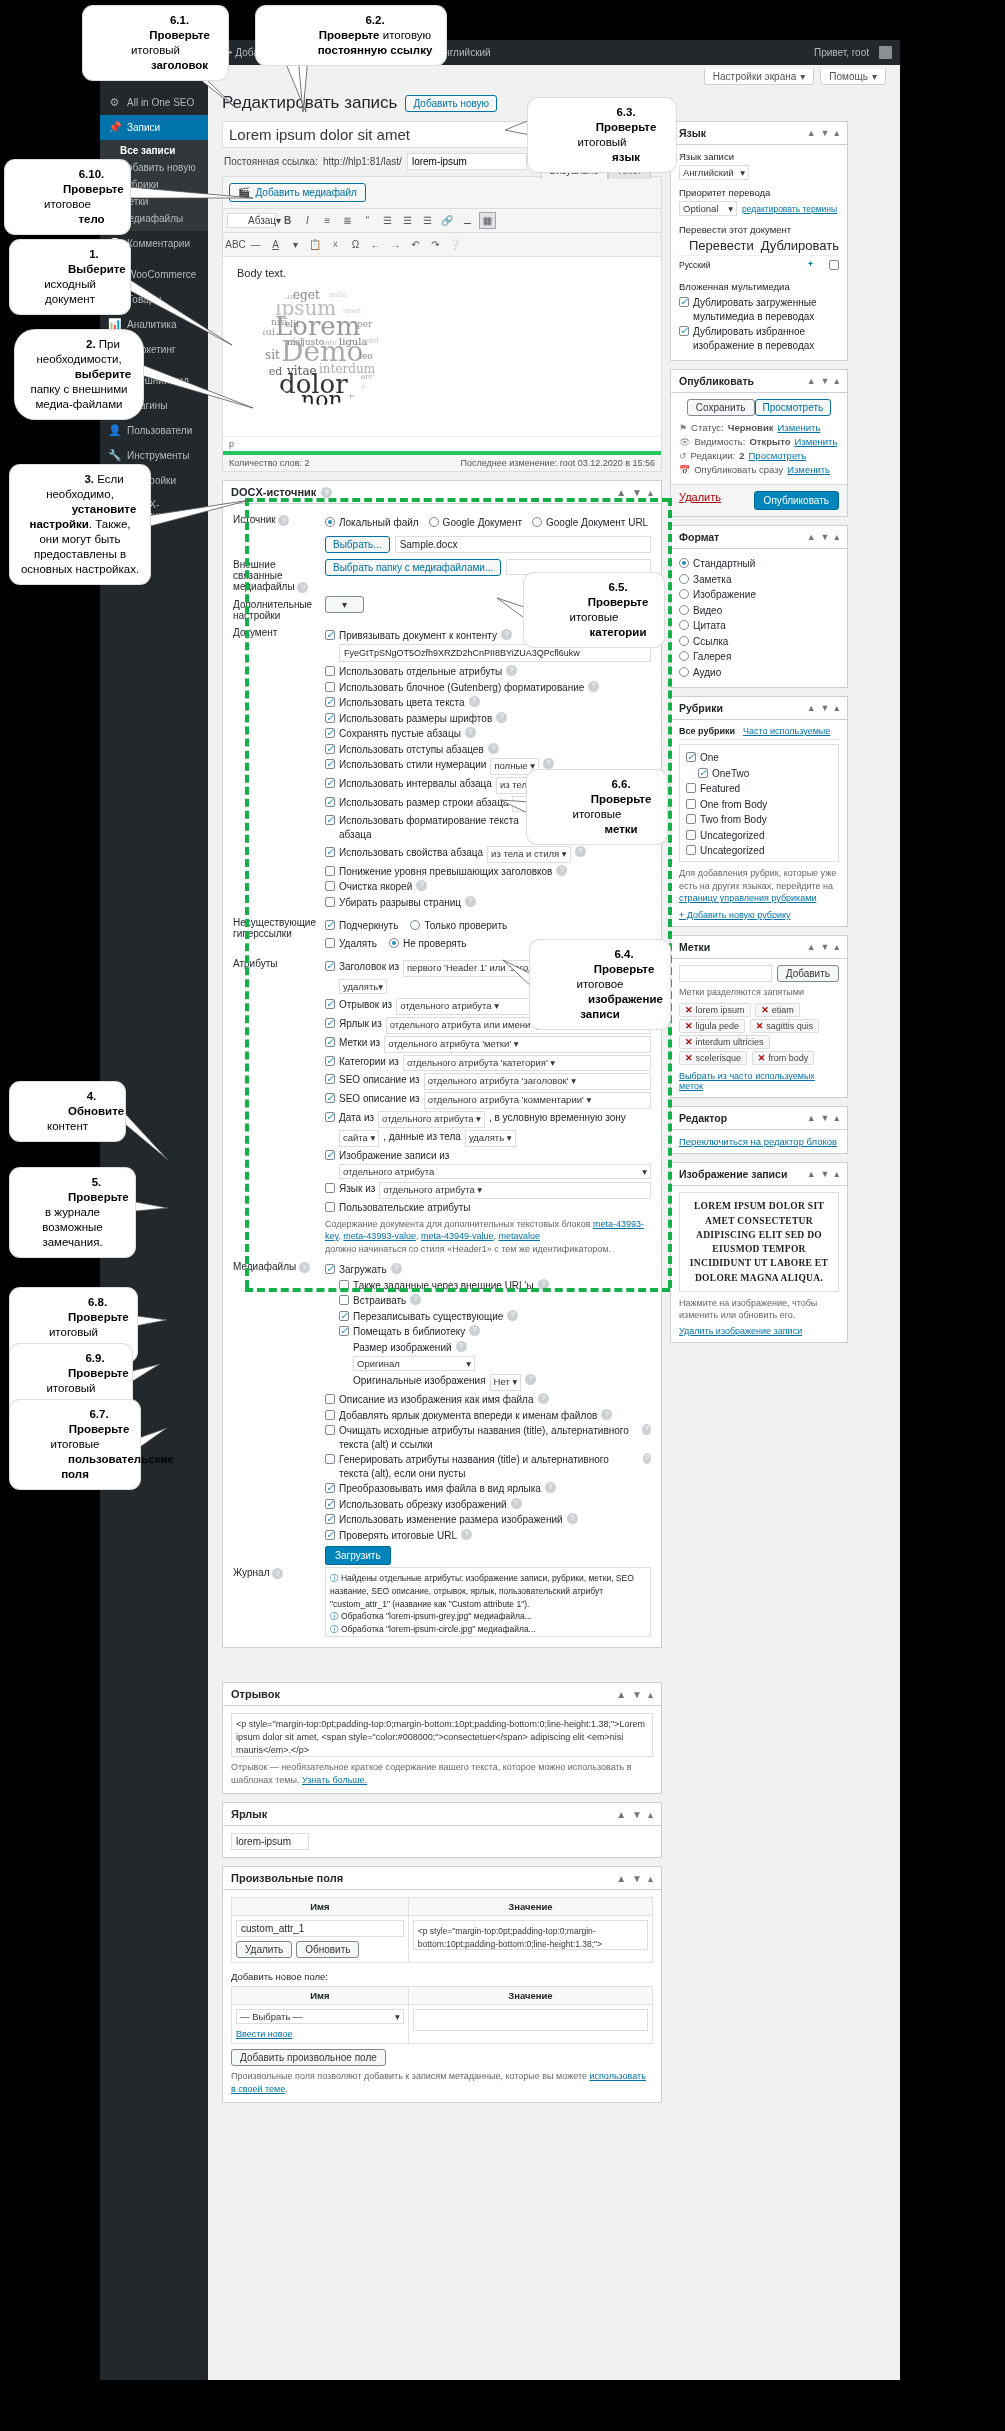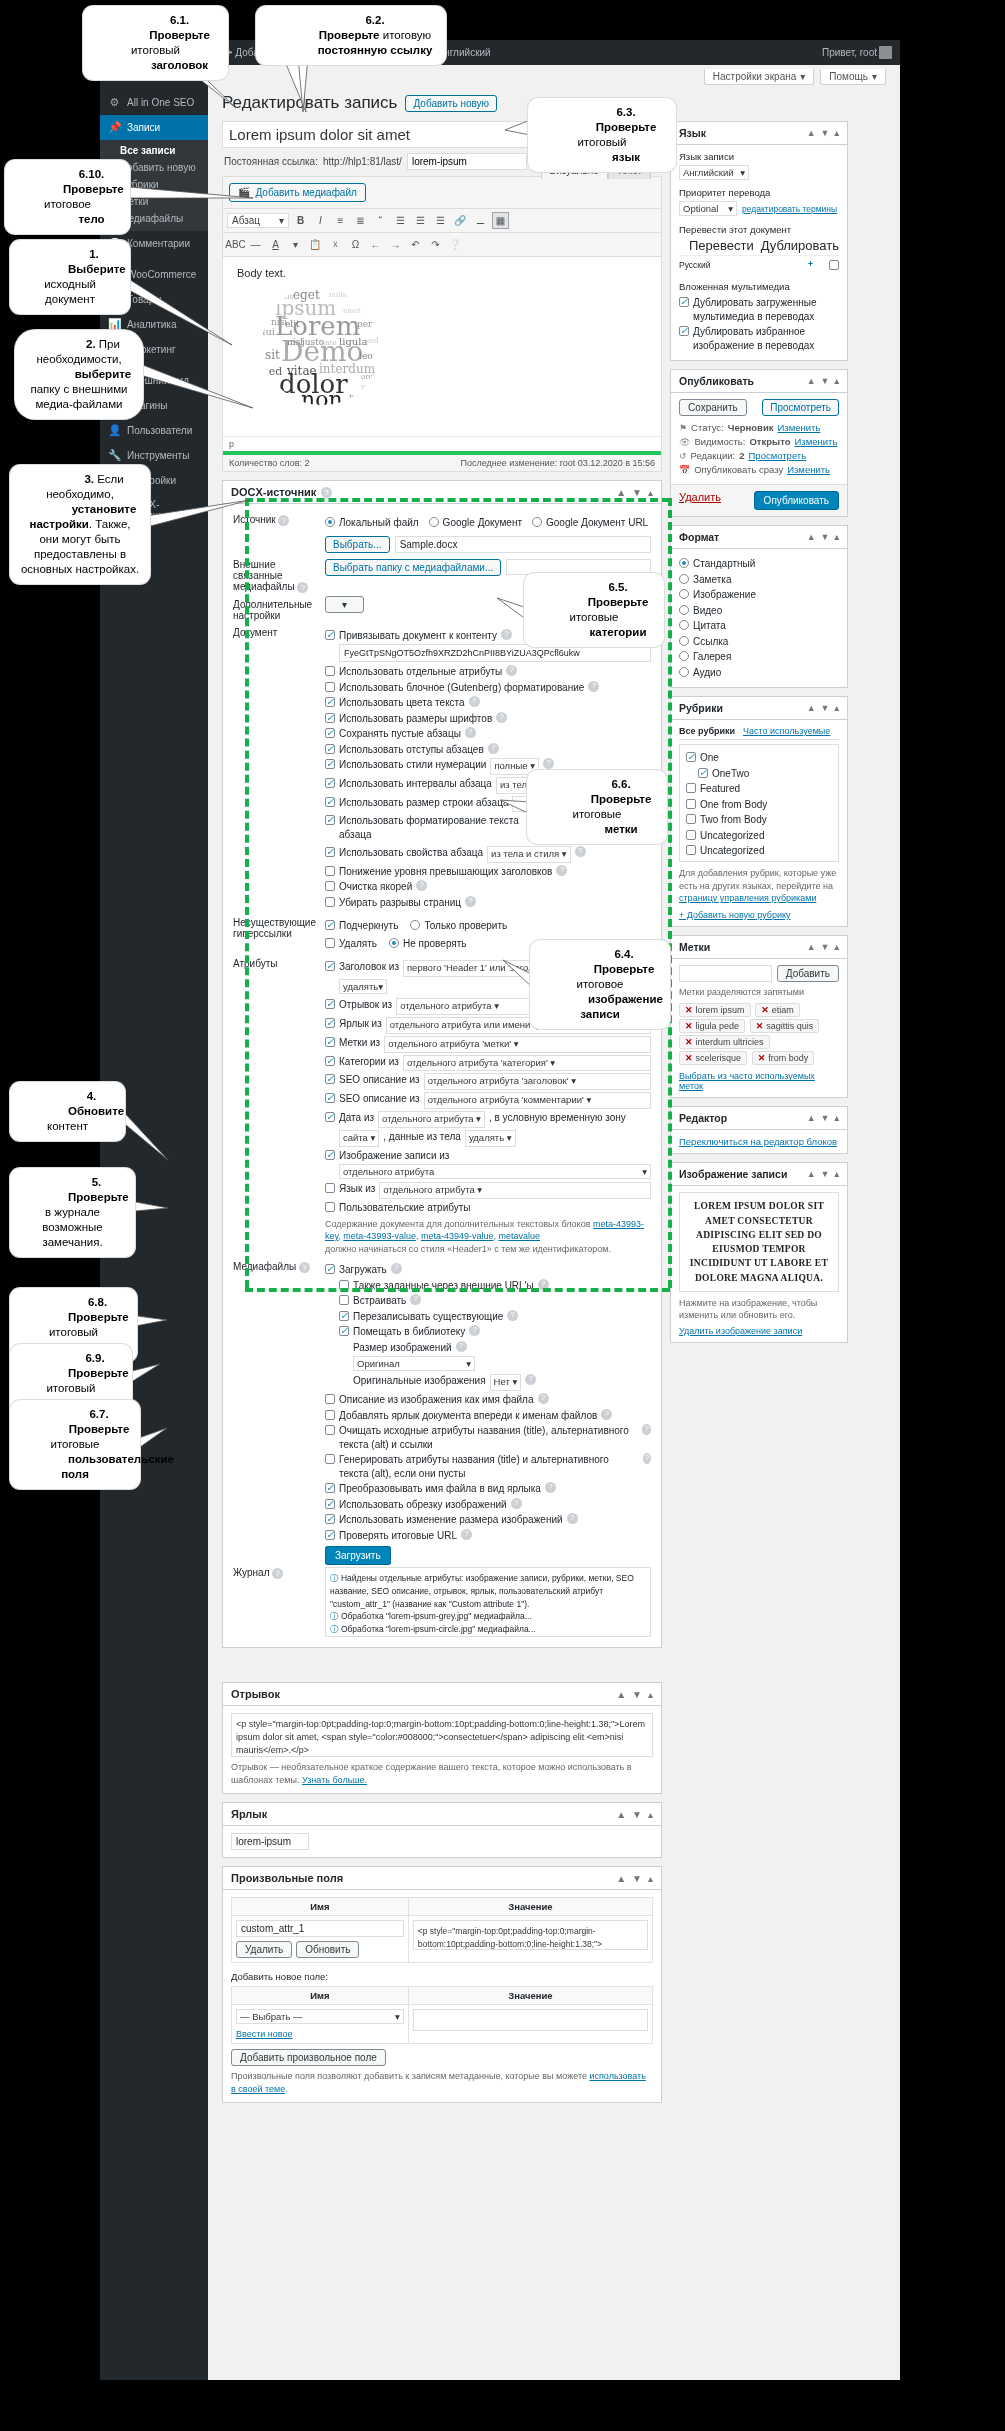--- a/index.html
+++ b/index.html
@@ -21,21 +21,21 @@
     overflow:hidden;
   }
   
   .adminbar {
     height:25px; background:#23282d; color:#b4b9be;
     display:flex; align-items:center; gap:9px; padding:0 8px;
     font-size:10px;
   }
   .adminbar .ab-item { display:flex; align-items:center; gap:3px; white-space:nowrap; }
   .adminbar .wp-logo { font-size:13px; color:#d8dade; }
-  .adminbar .right { margin-left:auto; display:flex; align-items:center; gap:2px; }
+  .adminbar .right { margin-left:auto; display:flex; align-items:center; gap:10px; }
   .avatar-sq { width:13px;height:13px;background:#8a8f94;border-radius:1px; }
   .flag { width:12px;height:8px;background:linear-gradient(#cf142b 33%,#fff 33% 66%,#00247d 66%); border:1px solid #555; display:inline-block;}
   
   #adminmenu {
     position:absolute; left:0; top:25px; width:108px; bottom:0;
     background:#23282d; color:#b4b9be; font-size:10px;
   }
   .menu-top { padding:6px 8px; display:flex; align-items:center; gap:6px; }
   .menu-top .ic { width:13px; text-align:center; color:#a0a5aa; font-size:11px; }
   .menu-top.current { background:#0073aa; color:#fff; position:relative;}
@@ -73,21 +73,21 @@
   .media-row { padding:6px; }
   .insert-media { border:1px solid #0071a1; color:#0071a1; background:#f6f7f7; border-radius:3px;
                   padding:3px 8px; font-size:10px; display:inline-flex; align-items:center; gap:5px;}
   .editor-tabs { float:right; display:flex; gap:0; margin:-22px 4px 0 0;}
   .editor-tabs span { padding:3px 8px; font-size:10px; border:1px solid #ccc; background:#e5e5e5; color:#555; border-bottom:none;}
   .editor-tabs span.active { background:#f5f5f5; color:#32373c;}
   .mce-toolbar { background:#f5f5f5; border-top:1px solid #ddd; padding:3px 4px; display:flex; flex-wrap:wrap; gap:3px; align-items:center;}
   .mce-btn { width:17px; height:17px; display:inline-flex; align-items:center; justify-content:center;
              font-size:10px; color:#555; border:1px solid transparent;}
   .mce-btn.act { border:1px solid #a0a5aa; background:#e2e4e7;}
-  .mce-sel { border:1px solid #ddd; background:#fff; font-size:10px; padding:1px 4px; width:62px;
+  .mce-sel { border:1px solid #ddd; background:#fff; font-size:10px; padding:1px 20px; width:49px;
              display:flex; justify-content:space-between; align-items:center; color:#444;}
   .editor-area { background:#fff; min-height:180px; padding:10px 14px; border-top:1px solid #ddd;}
   .wordcloud { width:130px; height:125px; margin:4px 0 0 20px; position:relative; }
   .statusbar { background:#f5f5f5; border-top:4px solid #22c55e; font-size:9px; color:#555;
                display:flex; justify-content:space-between; padding:3px 6px;}
   .pathrow { background:#fff; border-top:1px solid #eee; font-size:9px; color:#666; padding:2px 6px;}
   
   .postbox { background:#fff; border:1px solid #ccd0d4; margin-top:8px; }
   .postbox-header { display:flex; align-items:center; padding:5px 8px; border-bottom:1px solid #ccd0d4; }
   .postbox-header h2 { font-size:11px; margin:0; font-weight:bold; flex:1; display:flex; align-items:center; gap:5px;}
@@ -872,21 +872,21 @@
         <div class="sbox">
           <h2>
               <span>Опубликовать</span>
             <span class="acts">
                 <span>▲</span>
                 <span>▼</span>
                 <span>▴</span>
               </span>
             </h2>
           <div class="in">
-            <div style="display:flex;justify-content:space-between;margin-bottom:6px;">
+            <div style="display:flex;justify-content:center;margin-bottom:6px;">
               <span class="btn-sec">Сохранить</span>
               <span class="btn">Просмотреть</span>
             </div>
             <div class="minor-pub">
               <span class="dash">⚑</span>
               <span>Статус:</span>
               <b>Черновик</b>
               <span class="lnk">Изменить</span>
             </div>
             <div class="minor-pub">

